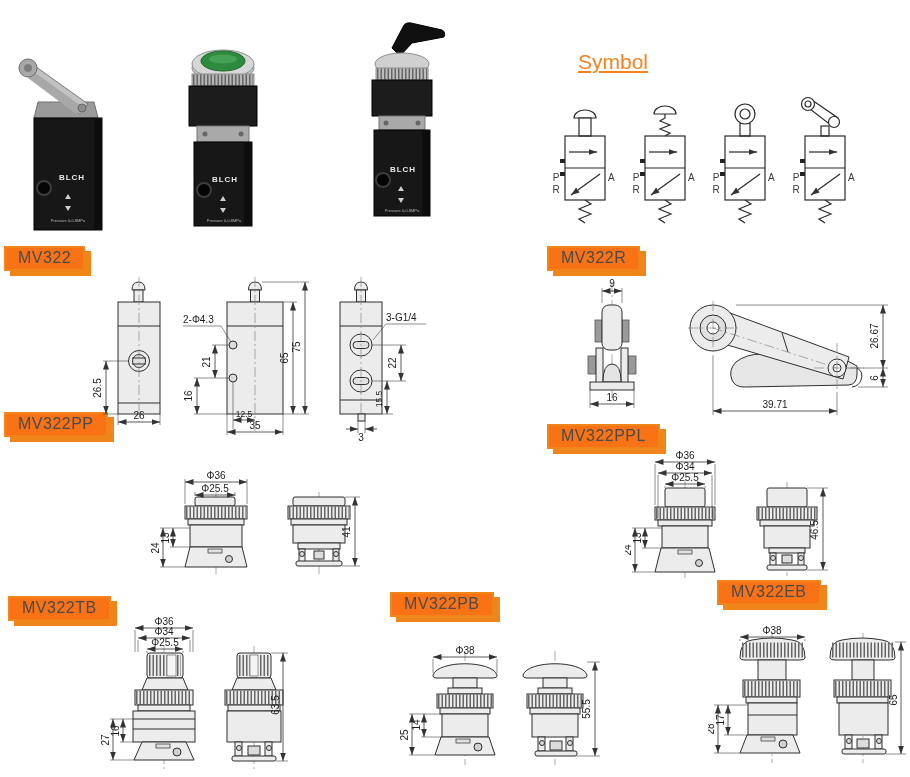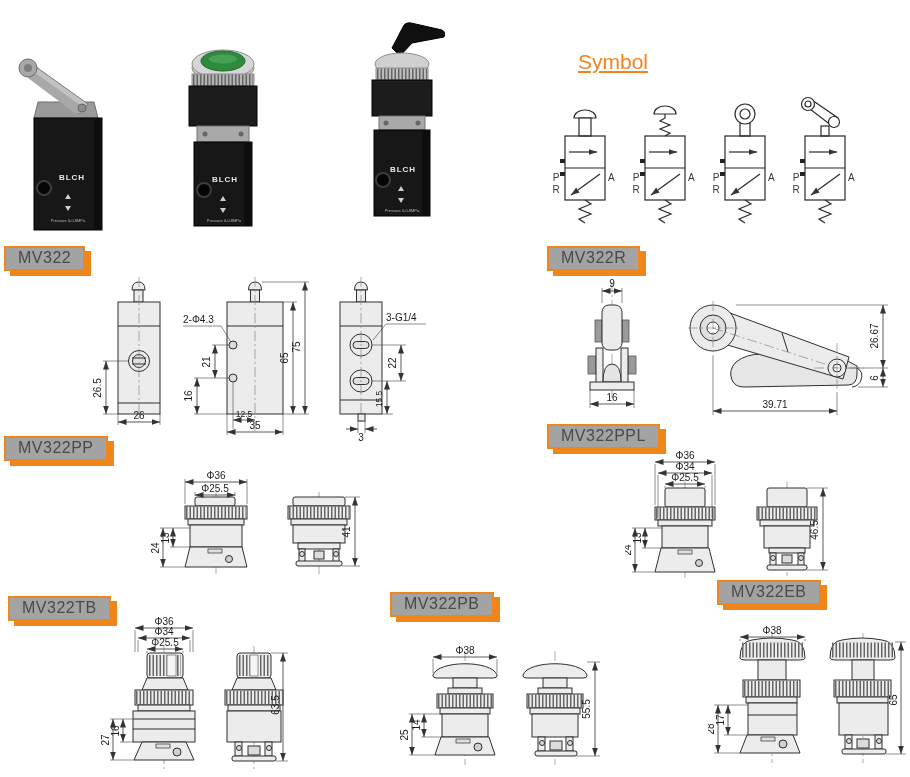--- a/index.html
+++ b/index.html
@@ -1,19 +1,19 @@
 <!DOCTYPE html>
 <html><head>
 <meta charset="utf-8">
 <style>
   html,body{margin:0;padding:0;background:#fff;}
   #page{position:relative;width:910px;height:777px;background:#fff;overflow:hidden;
         font-family:"Liberation Sans",sans-serif;}
   .abs{position:absolute;}
-  .label-box{position:absolute;background:#a3a3a3;border:2px solid #f08619;
+  .label-box{position:absolute;background:#f97316;border:2px solid #f08619;
              box-shadow:6px 5px 0 #f08619;padding:1px 12px 2px 12px;
              font-size:16px;color:#4a4a4a;letter-spacing:.5px;white-space:nowrap;}
   .sym-title{position:absolute;font-size:21px;color:#f5821f;text-decoration:underline;}
   
   svg text{font-family:"Liberation Sans",sans-serif;}
   .part{fill:#ececec;stroke:#2f2f2f;stroke-width:1;}
   .part2{fill:#dcdcdc;stroke:#2f2f2f;stroke-width:1;}
   .dk{fill:#9a9a9a;stroke:#555;stroke-width:.8;}
   .ol{fill:none;stroke:#2f2f2f;stroke-width:1;}
   .dim{stroke:#333;stroke-width:.8;fill:none;}
@@ -154,21 +154,21 @@
       <rect x="12" y="76" width="5" height="4" fill="#222"></rect>
   <line x1="52" y1="78" x2="23" y2="99" class="sym" marker-end="url(#ar)"></line>
   <text x="8" y="85" class="symt" text-anchor="middle">P</text>
   <text x="8" y="97" class="symt" text-anchor="middle">R</text>
   <text x="60" y="85" class="symt">A</text>
   <path d="M37,104 l6,4 l-12,5 l12,5 l-12,5 l6,4" class="sym"></path>
 </svg>
 
 <div class="label-box" style="left:4px;top:246px">MV322</div>
 <div class="label-box" style="left:547px;top:246px">MV322R</div>
-<div class="label-box" style="left:4px;top:436px">MV322PP</div>
+<div class="label-box" style="left:4px;top:412px">MV322PP</div>
 <div class="label-box" style="left:547px;top:424px">MV322PPL</div>
 <div class="label-box" style="left:8px;top:596px">MV322TB</div>
 <div class="label-box" style="left:390px;top:592px">MV322PB</div>
 <div class="label-box" style="left:717px;top:580px">MV322EB</div>
 
 <svg class="abs" style="left:90px;top:262px" width="345" height="185">
 
   <g>
     <path d="M42,28 Q42,20 48.5,20 Q55,20 55,28 Z" class="part"></path>
     <rect x="44" y="28" width="9" height="12" class="part"></rect>

